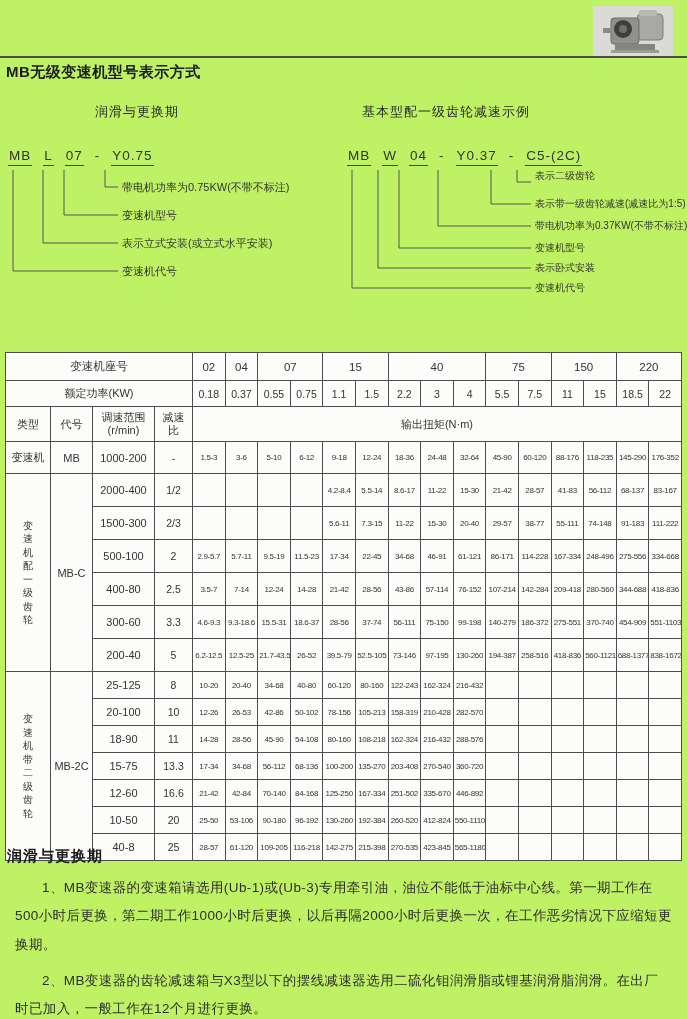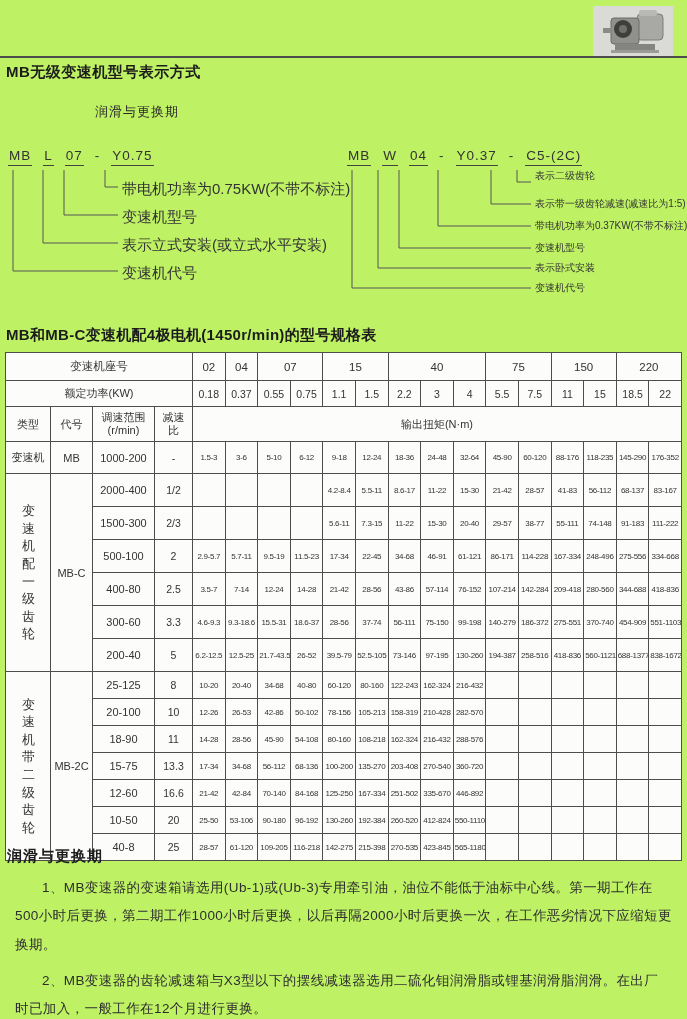--- a/index.html
+++ b/index.html
@@ -12,40 +12,40 @@
   .ex-left{top:103px;left:95px;}
   .ex-right{top:103px;left:362px;}
 
   .diagram{position:absolute;top:142px;height:160px;}
   .diag-left{left:6px;width:332px;}
   .diag-right{left:345px;width:340px;}
   .code-row{position:absolute;top:6px;left:2px;display:flex;gap:11px;font-size:13.5px;color:#333;}
   .code-row .tok{border-bottom:1.5px solid #444;padding:0 1px 2px 1px;letter-spacing:1px;}
   .code-row .dash{border-bottom:none;padding:0 0 2px 0;}
   .diag-svg{position:absolute;top:0;left:0;}
-  .dlabel{position:absolute;font-size:15px;color:#333;white-space:nowrap;}
+  .dlabel{position:absolute;font-size:11px;color:#333;white-space:nowrap;}
   .diag-right .dlabel{font-size:10px;}
 
   .tbl-title{position:absolute;top:326px;left:6px;font-size:15px;font-weight:bold;color:#1c1c1c;letter-spacing:.3px;}
   .spec-wrap{position:absolute;top:352px;left:5px;width:621px;}
   table.spec{border-collapse:collapse;table-layout:fixed;width:677px;background:#fcfcfa;}
   table.spec th,table.spec td{border:1px solid #4d4d4d;text-align:center;vertical-align:middle;
       padding:0 1px;font-weight:normal;color:#333;}
   .hdr{font-size:11px;}
   .pw{font-size:10.5px;}
   .pre{white-space:pre-line;line-height:1.2;}
   .hr1 th{height:27px;font-size:11.5px;}
   .hr2 th{height:25px;}
   .hr3 th{height:34px;}
   .rcell{font-size:11px;}
   .scell{font-size:10.5px;}
   .tcell{font-size:11px;}
   .ccell{font-size:11px;}
   .vcell{font-size:8px;white-space:nowrap;overflow:hidden;letter-spacing:-0.3px;color:#3a3a3a;}
-  .vtext{width:12px;margin:12px auto;font-size:13px;line-height:1.35;word-break:break-all;}
+  .vtext{width:12px;margin:12px auto;font-size:10px;line-height:1.35;word-break:break-all;}
   .sec0 td{height:31px;margin-left:48px;}
   .sec1 td{height:32px;}
   .sec2 td{height:26px;}
 
   .lube{position:absolute;top:842px;left:7px;width:673px;}
   .lube-h{font-size:15px;font-weight:bold;color:#1c1c1c;margin:5px 0 8px 0;letter-spacing:1px;}
   .lube p{font-size:13.5px;line-height:2.1;margin:8px;text-indent:2em;color:#2e2e2e;letter-spacing:.4px;}
 </style>
 </head>
 <body>
@@ -63,20 +63,21 @@
     <rect x="22" y="38" width="40" height="6" fill="#84848o" opacity="0.9"></rect>
     <rect x="22" y="38" width="40" height="6" fill="#848480"></rect>
     <rect x="18" y="44" width="48" height="3" fill="#9b9b97"></rect>
   </svg>
 
   <div class="topline"></div>
 
   <div class="main-title">MB无级变速机型号表示方式</div>
 
   <div class="ex-title ex-left">润滑与更换期</div>
+  <div class="ex-title ex-right">基本型配一级齿轮减速示例</div>
 
   <div class="diagram diag-left">
     <svg class="diag-svg" width="332" height="160" viewBox="0 0 332 160">
       <g fill="none" stroke="#555" stroke-width="1">
         <polyline points="99,28 99,45 112,45"></polyline>
         <polyline points="58,28 58,73 112,73"></polyline>
         <polyline points="37,28 37,101 112,101"></polyline>
         <polyline points="7,28 7,129 112,129"></polyline>
       </g>
     </svg>
@@ -114,21 +115,20 @@
       <span class="tok">C5-(2C)</span>
     </div>
     <div class="dlabel" style="left:190px;top:27px">表示二级齿轮</div>
     <div class="dlabel" style="left:190px;top:55px">表示带一级齿轮减速(减速比为1:5)</div>
     <div class="dlabel" style="left:190px;top:77px">带电机功率为0.37KW(不带不标注)</div>
     <div class="dlabel" style="left:190px;top:99px">变速机型号</div>
     <div class="dlabel" style="left:190px;top:119px">表示卧式安装</div>
     <div class="dlabel" style="left:190px;top:139px">变速机代号</div>
   </div>
 
-  <div class="tbl-title">MB和MB-C变速机配4极电机(1450r/min)的型号规格表</div>
 
   <div class="spec-wrap">
     <table class="spec">
       <colgroup>
         <col style="width:45px">
           <col style="width:42px">
           <col style="width:62px">
           <col style="width:38px">
         <col>
           <col>
@@ -215,21 +215,21 @@
               <div class="vtext">变速机配一级齿轮</div>
             </td>
             <td class="ccell" rowspan="6">MB-C</td>
             <td class="rcell">2000-400</td>
             <td class="scell">1/2</td>
             <td class="vcell"></td>
             <td class="vcell"></td>
             <td class="vcell"></td>
             <td class="vcell"></td>
             <td class="vcell">4.2-8.4</td>
-            <td class="vcell">5.5-11</td>
+            <td class="vcell">5.5-14</td>
             <td class="vcell">8.6-17</td>
             <td class="vcell">11-22</td>
             <td class="vcell">15-30</td>
             <td class="vcell">21-42</td>
             <td class="vcell">28-57</td>
             <td class="vcell">41-83</td>
             <td class="vcell">56-112</td>
             <td class="vcell">68-137</td>
             <td class="vcell">83-167</td>
           </tr>

